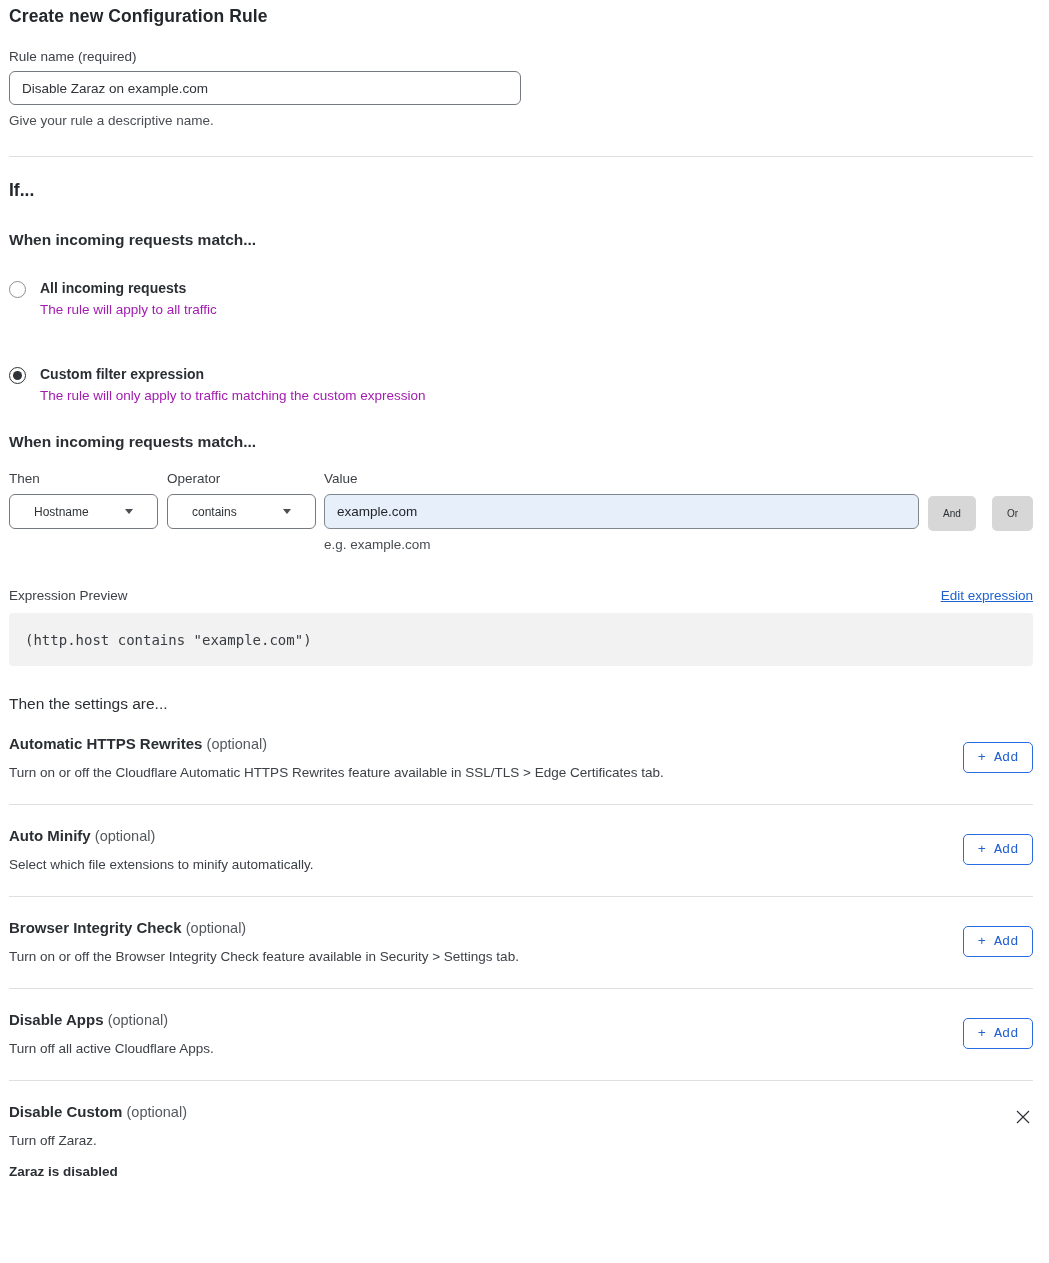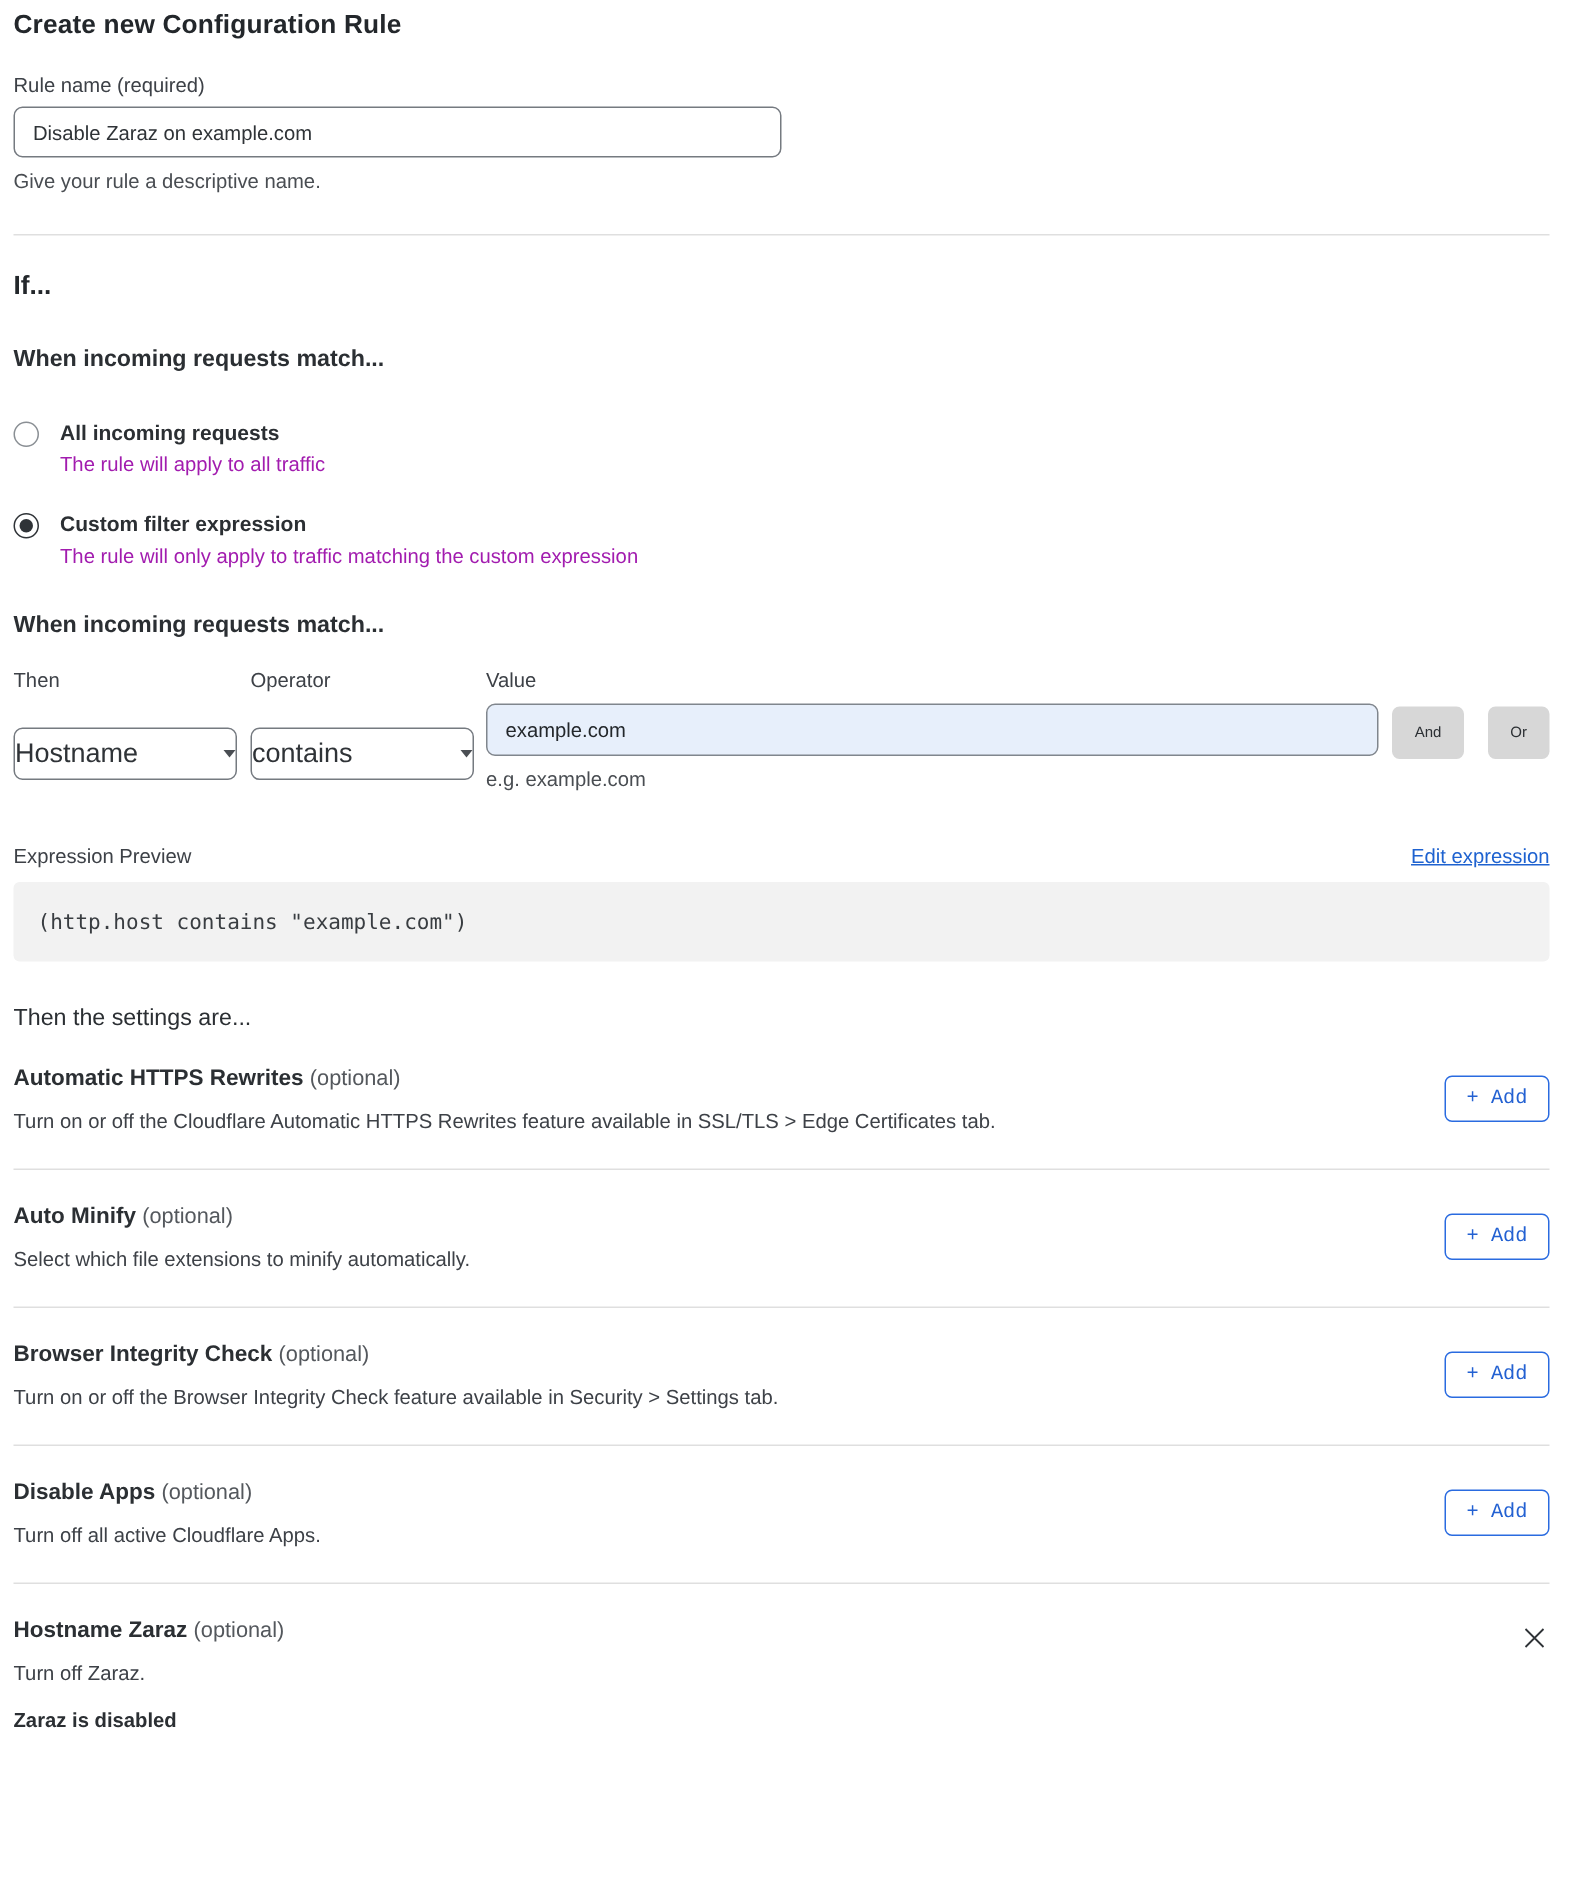--- a/index.html
+++ b/index.html
@@ -22,41 +22,41 @@
   }
   .help-text { font-size:13.5px; color:#494d52; margin-top:8px; }
 
   .divider { border:none; border-top:1px solid #dfdfdf; margin:0; }
   .divider-top { margin-top:28px; }
 
   .h-if { font-size:17.5px; font-weight:700; margin-top:23px; color:#23272b; }
   .h-sub { font-size:15.5px; font-weight:700; margin-top:30px; color:#2b2f33; }
 
   .radio-option { display:flex; margin-top:31px; }
-  .radio-option + .radio-option { margin-top:24px; }
+  .radio-option + .radio-option { margin-top:49px; }
   .radio-circle {
     width:17px; height:17px; border-radius:50%; border:1.5px solid #8a8f94;
     margin-right:14px; margin-top:1px; flex:0 0 auto; background:#fff;
     display:flex; align-items:center; justify-content:center; cursor:pointer;
   }
   .radio-circle.checked { border-color:#2f3337; }
   .radio-circle.checked::after { content:""; width:9px; height:9px; border-radius:50%; background:#2f3337; }
   .radio-title { font-size:14px; font-weight:700; color:#2b2f33; }
   .radio-desc { font-size:13.5px; color:#a21caf; margin-top:6px; }
 
   .builder-row { display:flex; margin-top:20px; }
   .builder-col { display:flex; flex-direction:column; }
   .col-field { width:149px; }
   .col-operator { width:149px; margin-left:9px; }
   .col-value { flex:1; margin-left:8px; }
   .builder-label { font-size:13.5px; color:#3d4147; margin-bottom:8px; }
   .select-box {
     height:35px; border:1px solid #757a80; border-radius:6px; background:#fff;
     display:flex; align-items:center; justify-content:space-between;
-    padding:0 0; font-size:18px; color:#2f3337; cursor:pointer;margin-top:16px;
+    padding:0 24px; font-size:12px; color:#2f3337; cursor:pointer;
   }
   .chevron-down { width:0; height:0; border-left:4.5px solid transparent; border-right:4.5px solid transparent; border-top:5.5px solid #4a4e53; }
   .value-input {
     height:35px; width:100%; border:1px solid #80868d; border-radius:6px;
     background:#e7effb; padding:0 12px; font-size:13.5px; color:#23272b;
     font-family:"Liberation Sans", sans-serif; outline:none;
   }
   .andor-group { display:flex; gap:16px; margin-left:9px; padding-top:25px; }
   .btn-gray {
     height:35px; background:#d7d7d7; border:none; border-radius:5px;
@@ -197,21 +197,21 @@
       <div class="setting-title"><span>Disable Apps</span> <span class="setting-optional">(optional)</span></div>
       <div class="setting-desc">Turn off all active Cloudflare Apps.</div>
     </div>
     <button class="btn-add">+ Add</button>
   </div>
 
   <hr class="divider">
 
   <div class="setting-row zaraz-row">
     <div class="setting-info">
-      <div class="setting-title"><span>Hostname Zaraz</span> <span class="setting-optional">(optional)</span></div>
+      <div class="setting-title"><span>Disable Custom</span> <span class="setting-optional">(optional)</span></div>
       <div class="setting-desc">Turn off Zaraz.</div>
       <div class="setting-status">Zaraz is disabled</div>
     </div>
     <button class="close-btn">
       <span>
         <svg width="16" height="16" viewBox="0 0 16 16">
             <path d="M2 2 L14 14 M14 2 L2 14" stroke="#2f3337" stroke-width="1.2"></path>
           </svg>
       </span>
     </button>

